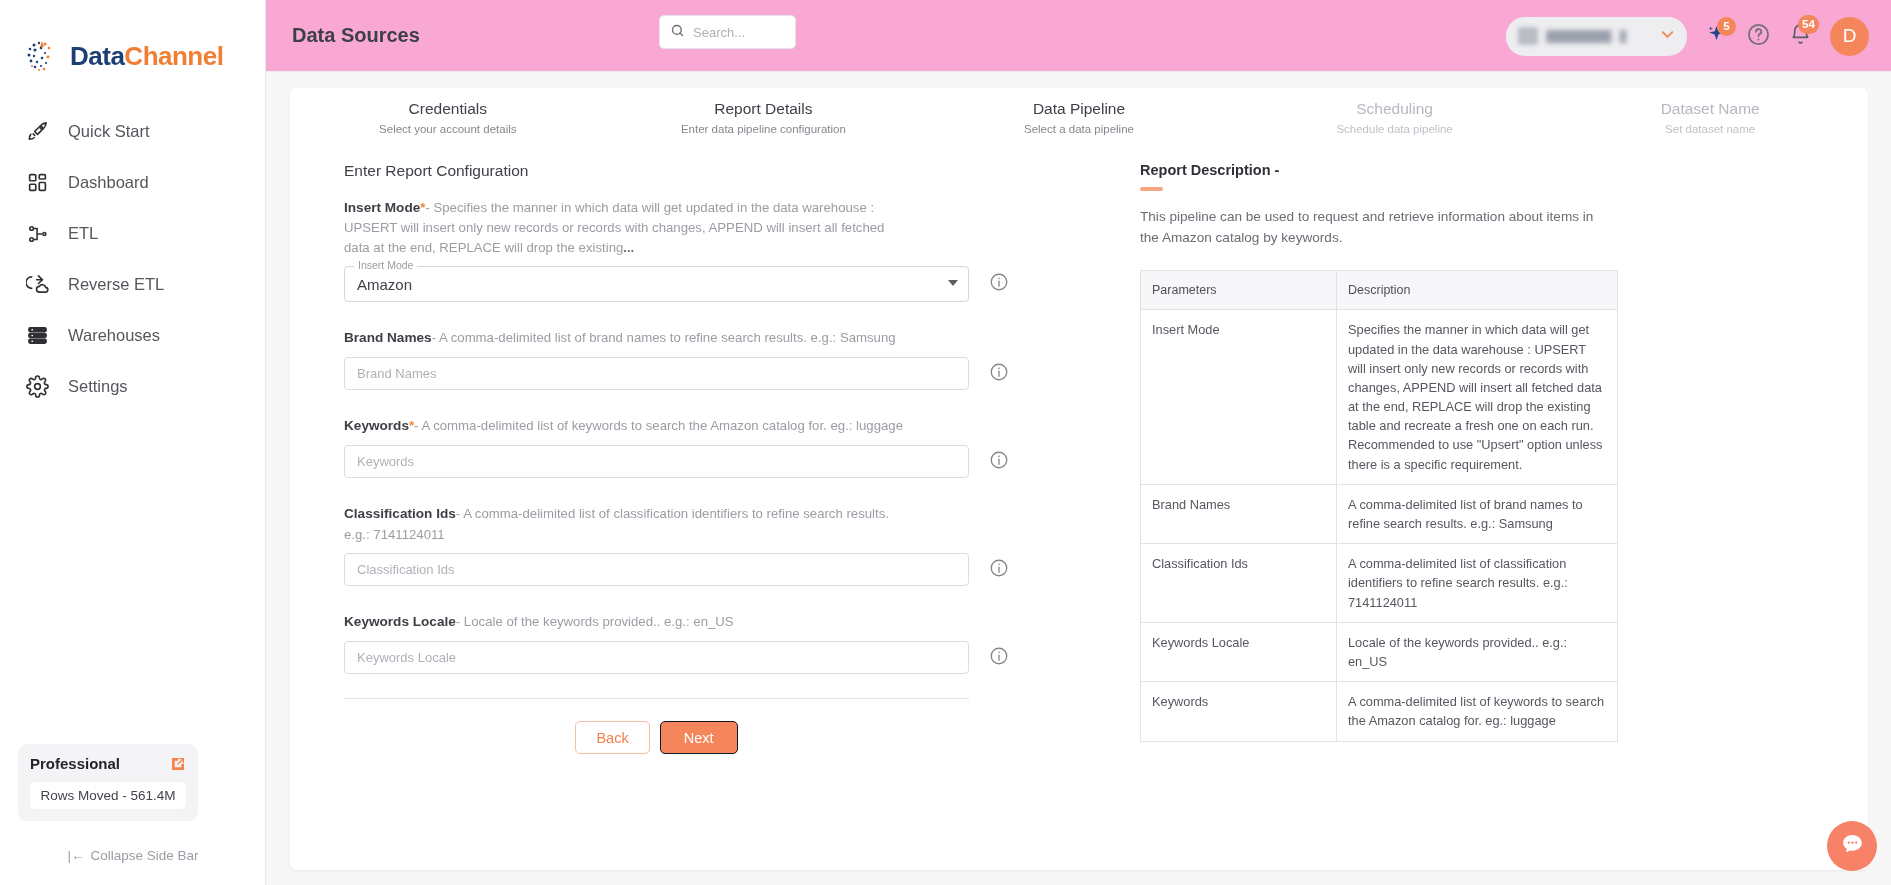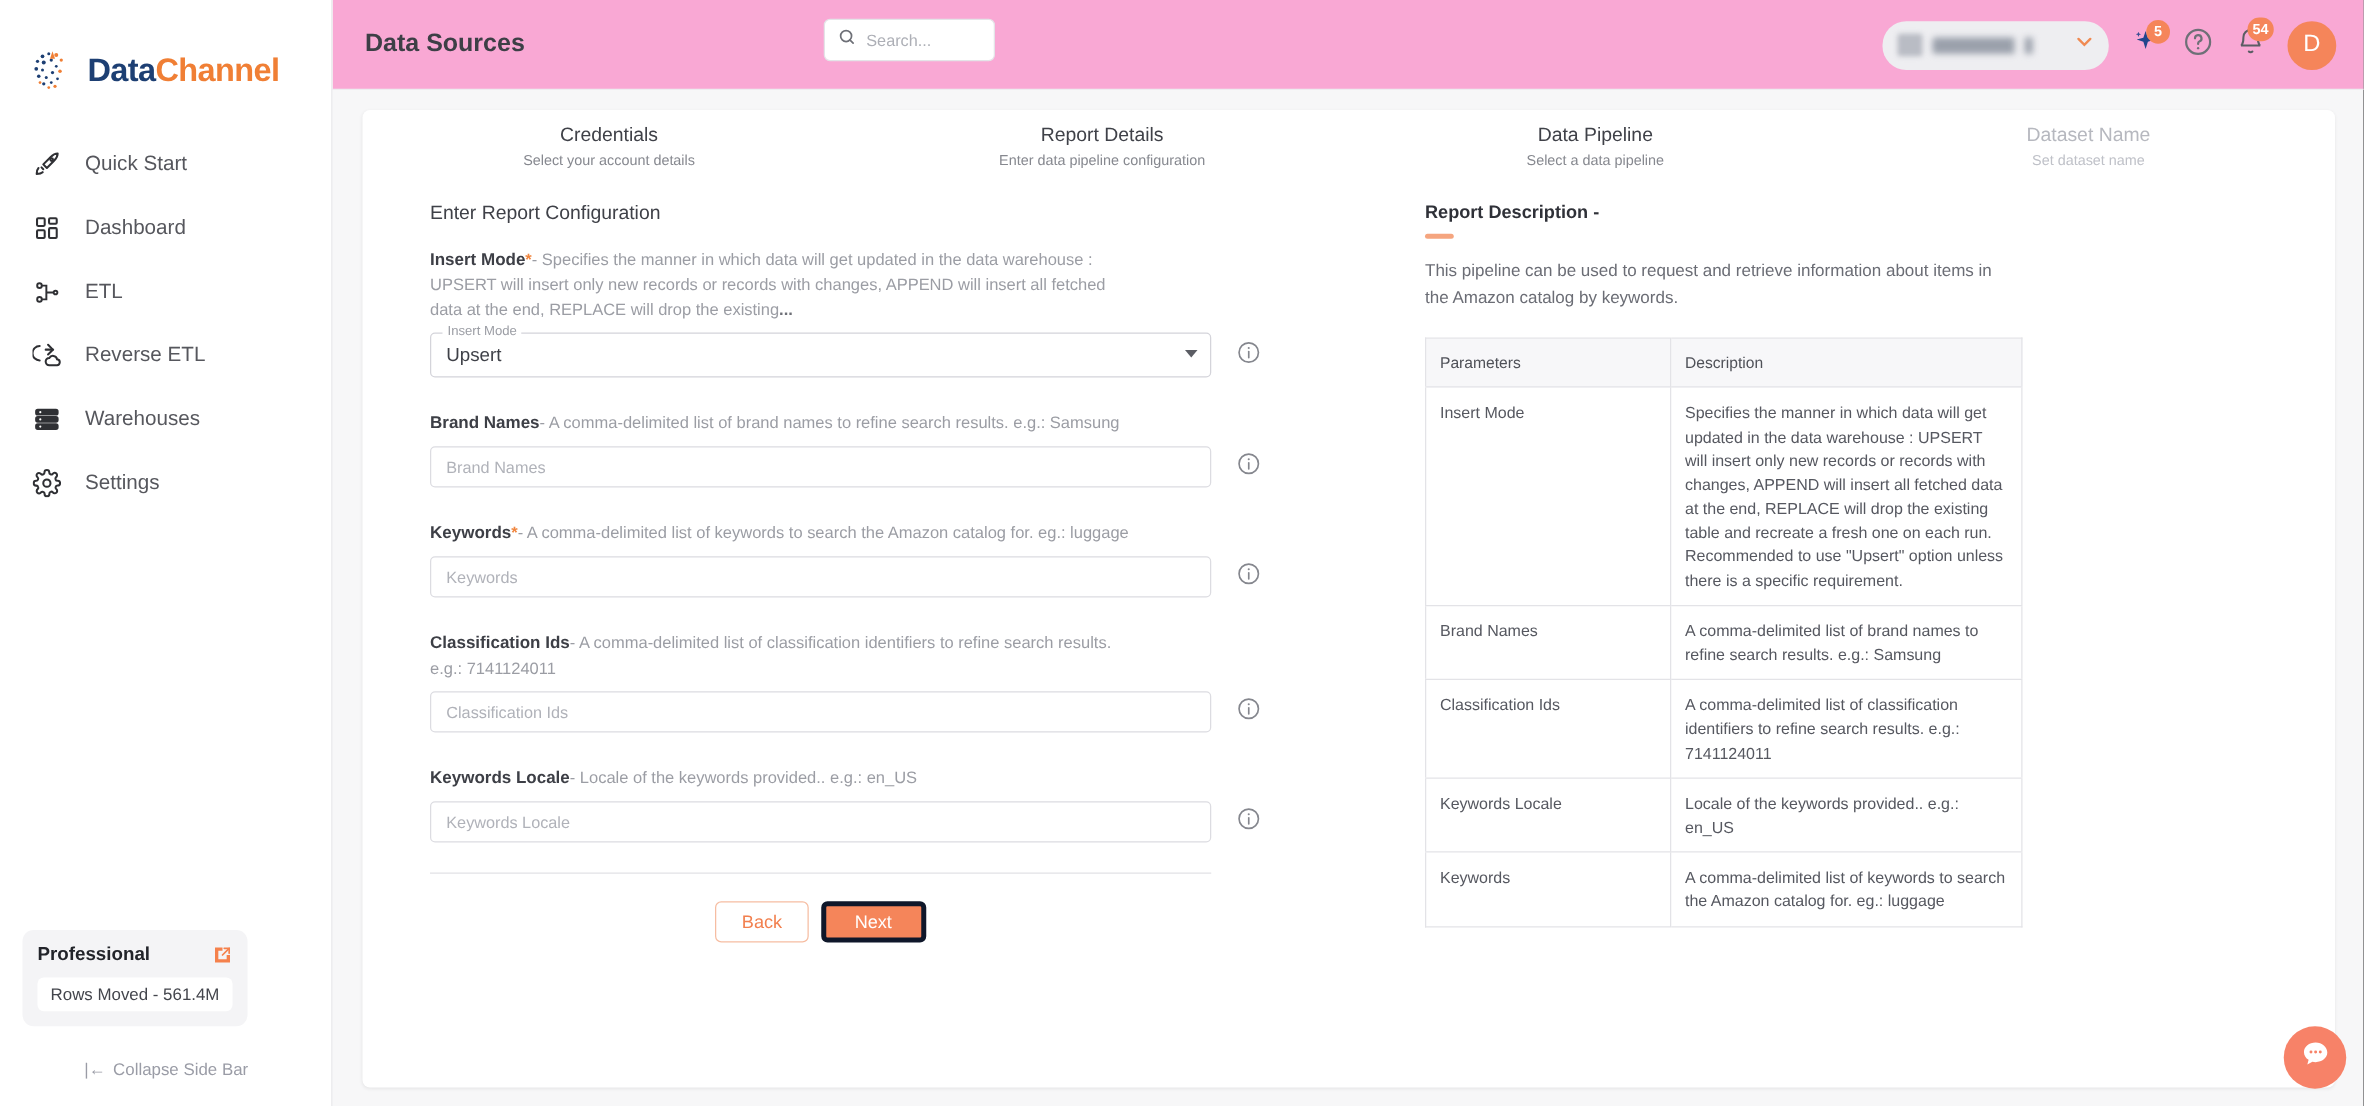--- a/index.html
+++ b/index.html
@@ -258,21 +258,21 @@
   .btn-row { display: flex; justify-content: center; gap: 10px; margin-top: 22px; width: 625px; }
   .btn {
     height: 33px;
     border-radius: 5px;
     font-size: 14.5px;
     font-family: "Liberation Sans", sans-serif;
     cursor: pointer;
     padding: 0 20px;
   }
   .btn-back { background: #fff; border: 1px solid #f6bda2; color: #f2804f; }
-  .btn-next { background: #f5855a; border: 4px solid #0f172a; color: #fff; padding: 0 23px; }
+  .btn-next { background: #f5855a; border: 1px solid #0f172a; color: #fff; padding: 0 23px; }
 
   
   .rp-title { font-size: 14.5px; font-weight: 700; color: #2f3138; }
   .rp-rule { width: 23px; height: 4px; background: #f5a57f; margin: 9px 0 16px 0; border-radius: 2px; }
   .rp-desc { font-size: 13.6px; line-height: 1.52; color: #6b6d75; max-width: 470px; margin-bottom: 22px; }
 
   .ptable { width: 478px; border-collapse: collapse; border: 1px solid #e3e3e7; }
   .ptable th {
     background: #f7f7f9;
     text-align: left;
@@ -511,39 +511,43 @@
       </div>
       <div class="step">
         <div class="t">Report Details</div>
         <div class="s">Enter data pipeline configuration</div>
       </div>
       <div class="step">
         <div class="t">Data Pipeline</div>
         <div class="s">Select a data pipeline</div>
       </div>
       <div class="step inactive">
+        <div class="t">Scheduling</div>
+        <div class="s">Schedule data pipeline</div>
+      </div>
+      <div class="step inactive">
         <div class="t">Dataset Name</div>
         <div class="s">Set dataset name</div>
       </div>
     </div>
 
     <div class="body-split">
 
       <section class="left-col">
         <div class="section-title">Enter Report Configuration</div>
 
         <div class="field-block">
           <div class="field-label">
             <b>Insert Mode</b><span class="req">*</span><span>- Specifies the manner in which data will get updated in the data warehouse : UPSERT will insert only new records or records with changes, APPEND will insert all fetched data at the end, REPLACE will drop the existing</span><span class="ell">...</span>
           </div>
           <div class="input-row">
             <div class="select-wrap">
               <span class="select-notch">Insert Mode</span>
               <div class="select-box">
-                <span class="val">Upsert</span>
+                <span class="val">Amazon</span>
               </div>
               <span class="select-caret"></span>
             </div>
             <span class="info-ico">
               <svg width="20" height="20" viewBox="0 0 24 24" fill="none" stroke="currentColor" stroke-width="1.6">
                 <circle cx="12" cy="12" r="9.3"></circle>
                   <path d="M12 11v6" stroke-linecap="round"></path>
                   <circle cx="12" cy="7.6" r="1" fill="currentColor" stroke="none"></circle>
               </svg>
             </span>

